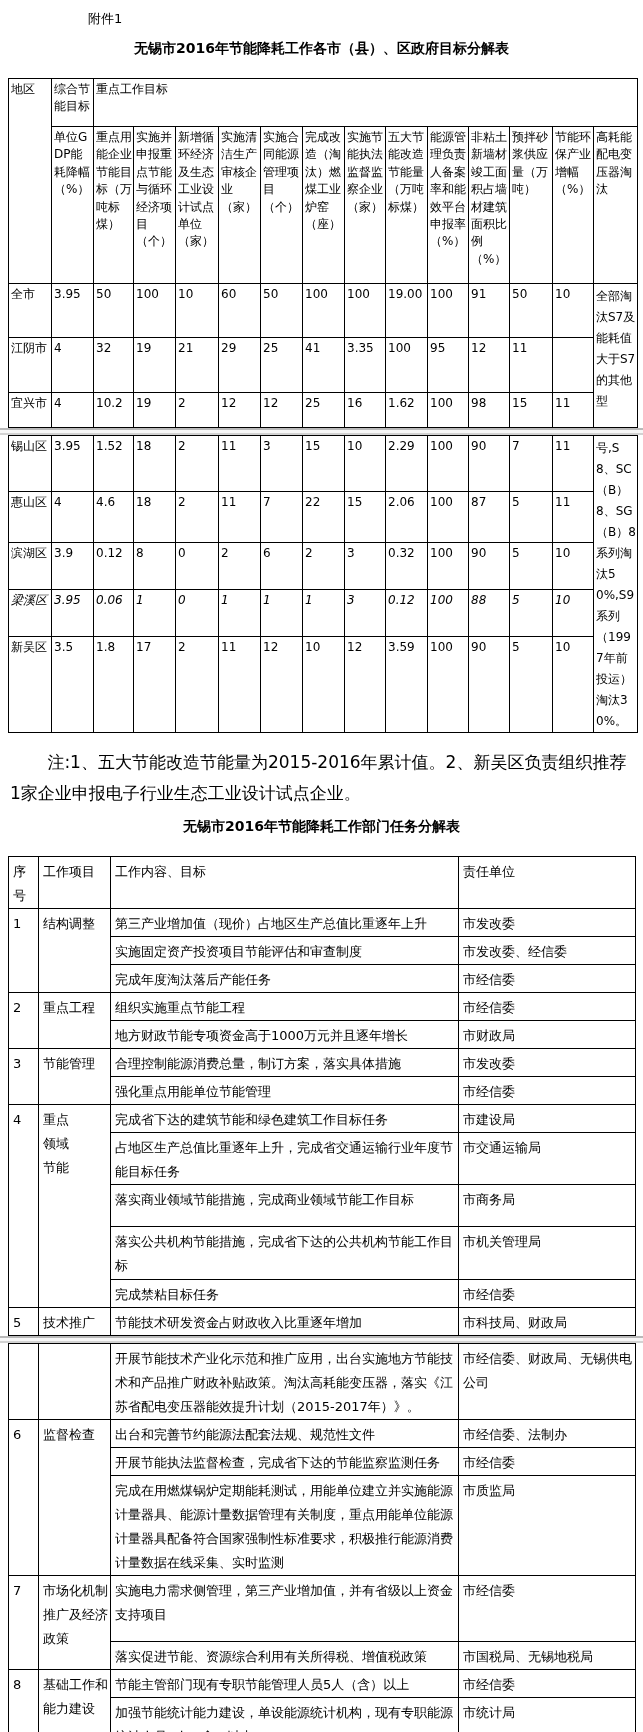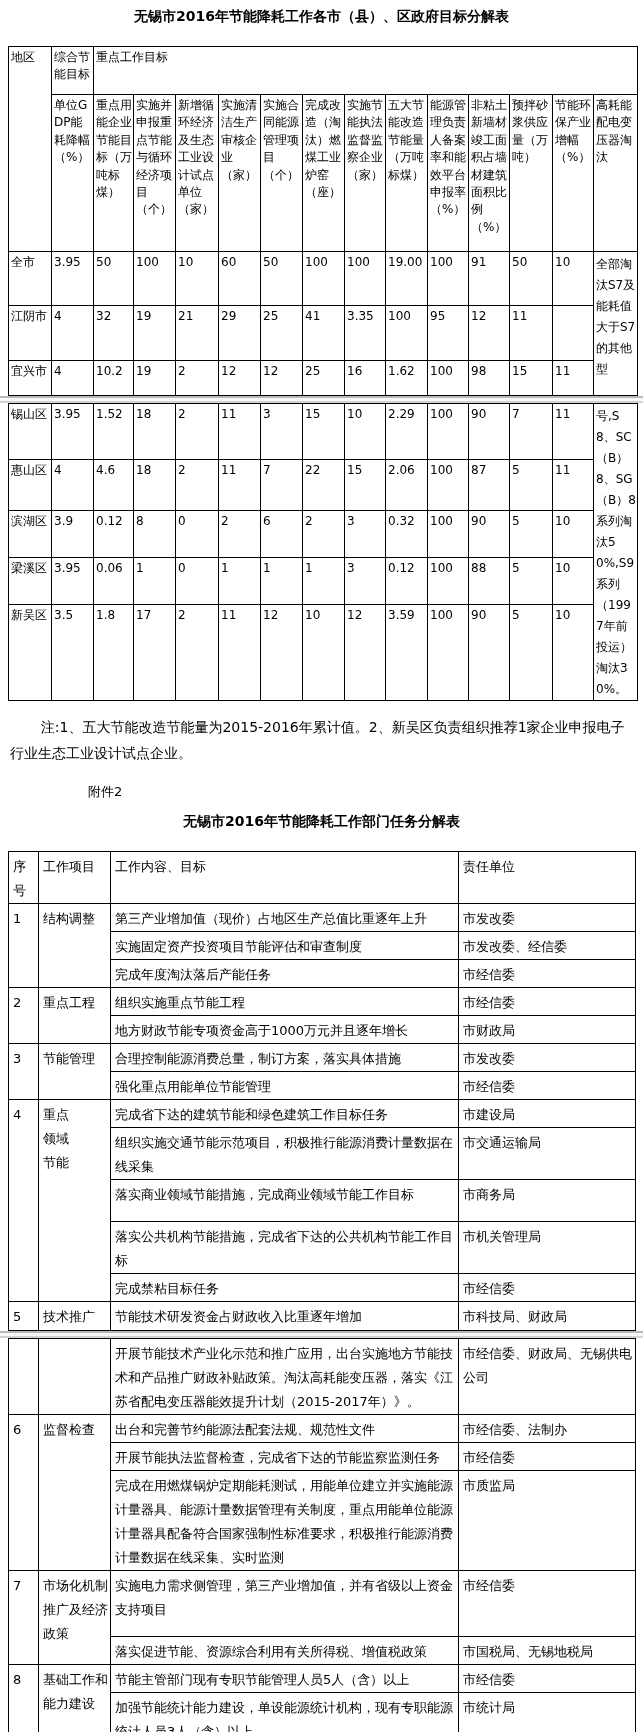--- a/index.html
+++ b/index.html
@@ -15,27 +15,28 @@
   .t1 .grp{line-height:1.45;}
   .t1 td.val,.t1 th.region{line-height:1.4;}
   .t1 td.transformer{line-height:1.75;}
   .t2{width:627px;font-size:13px;}
   .t2 th,.t2 td{border:1px solid #000;vertical-align:top;text-align:left;
       padding:3px 2px 0 4px;font-weight:normal;word-break:break-all;
       line-height:1.85;overflow:hidden;}
   .t2 td.project{white-space:pre-wrap;}
   .page-band{height:3px;border-top:2px solid #b9b9b9;border-bottom:2px solid #d2d2d2;
       background:#f7f7f7;margin:0;width:643px;}
-  .note{margin:14px 10px 6px 10px;font-size:14px;line-height:1.85;text-indent:2.2em;}
+  .note{margin:14px 10px 6px 10px;font-size:17px;line-height:1.85;text-indent:2.2em;}
 </style>
 </head>
 <body>
 
 <div class="page">
 
+  <div class="att-label">附件1</div>
   <div class="doc-title">无锡市2016年节能降耗工作各市（县）、区政府目标分解表</div>
 
   <table class="t1" id="t1p1">
       <colgroup>
         <col style="width: 43px;">
         <col style="width: 42px;">
         <col style="width: 40px;">
         <col style="width: 42px;">
         <col style="width: 43px;">
         <col style="width: 42px;">
@@ -188,21 +189,21 @@
           <td class="val">2</td>
           <td class="val">6</td>
           <td class="val">2</td>
           <td class="val">3</td>
           <td class="val">0.32</td>
           <td class="val">100</td>
           <td class="val">90</td>
           <td class="val">5</td>
           <td class="val">10</td>
         </tr>
-        <tr style="height:46px;">
+        <tr style="height:46px;font-style:italic;">
           <th class="region">梁溪区</th>
           <td class="val">3.95</td>
           <td class="val">0.06</td>
           <td class="val">1</td>
           <td class="val">0</td>
           <td class="val">1</td>
           <td class="val">1</td>
           <td class="val">1</td>
           <td class="val">3</td>
           <td class="val">0.12</td>
@@ -225,21 +226,20 @@
           <td class="val">100</td>
           <td class="val">90</td>
           <td class="val">5</td>
           <td class="val">10</td>
         </tr>
       </tbody>
   </table>
 
   <div class="note">注:1、五大节能改造节能量为2015-2016年累计值。2、新吴区负责组织推荐1家企业申报电子行业生态工业设计试点企业。</div>
 
-  <div class="att-label">附件2</div>
   <div class="doc-title">无锡市2016年节能降耗工作部门任务分解表</div>
 
   <table class="t2" id="t2p1">
       <colgroup>
         <col style="width: 30px;">
         <col style="width: 72px;">
         <col style="width: 348px;">
         <col style="width: 177px;">
       </colgroup>
     <thead>
@@ -287,21 +287,21 @@
         </tr>
         <tr style="height:28px;">
           <td rowspan="5">4</td>
           <td class="project" rowspan="5">重点
 领域
 节能</td>
           <td>完成省下达的建筑节能和绿色建筑工作目标任务</td>
           <td>市建设局</td>
         </tr>
         <tr style="height:46px;">
-          <td>组织实施交通节能示范项目，积极推行能源消费计量数据在线采集</td>
+          <td>占地区生产总值比重逐年上升，完成省交通运输行业年度节能目标任务</td>
           <td>市交通运输局</td>
         </tr>
         <tr style="height:42px;">
           <td>落实商业领域节能措施，完成商业领域节能工作目标</td>
           <td>市商务局</td>
         </tr>
         <tr style="height:50px;">
           <td>落实公共机构节能措施，完成省下达的公共机构节能工作目标</td>
           <td>市机关管理局</td>
         </tr>

